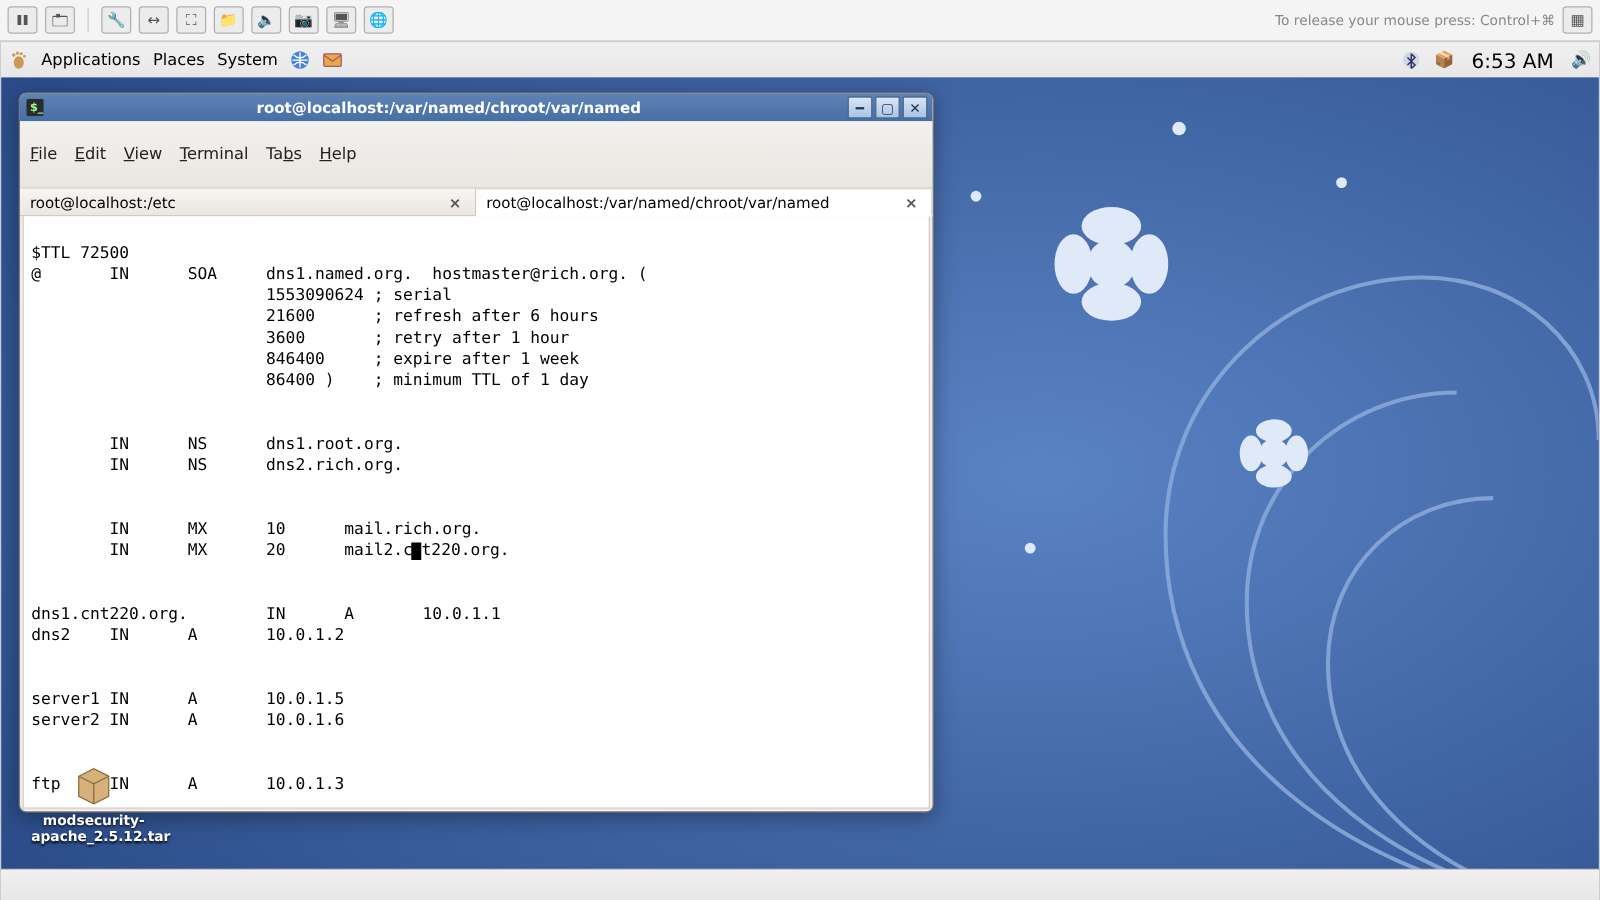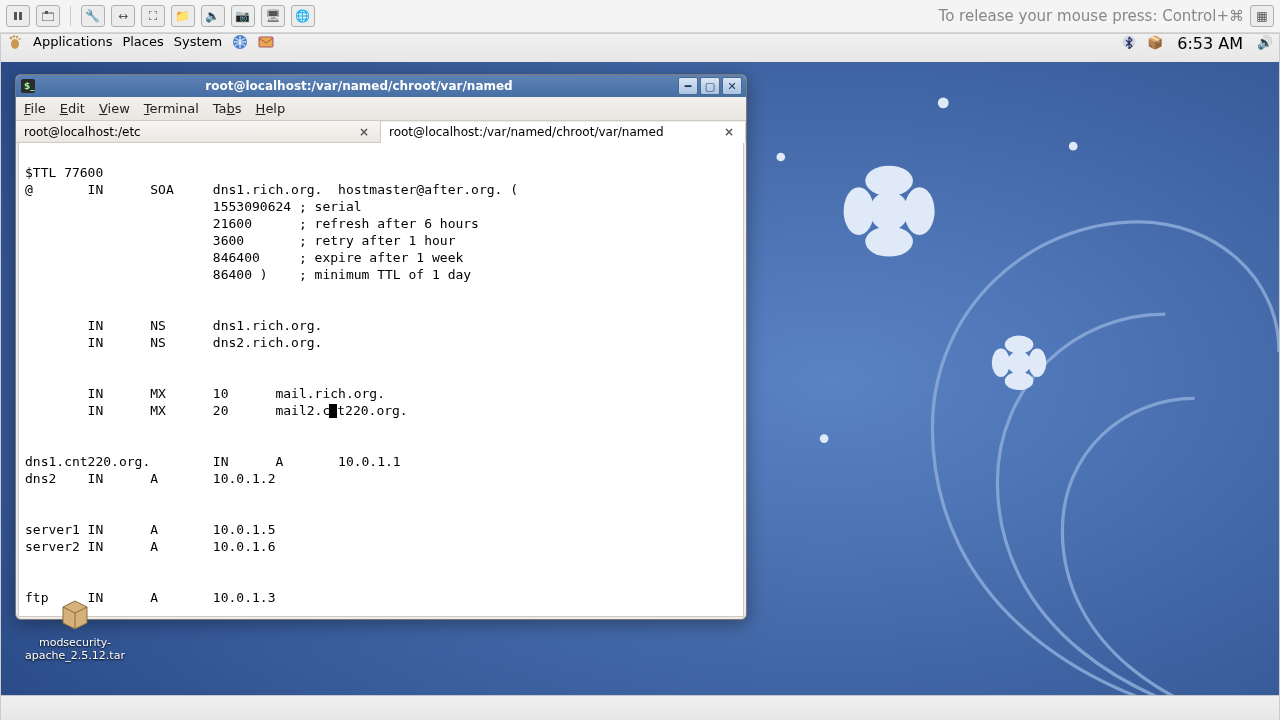--- a/index.html
+++ b/index.html
@@ -35,40 +35,40 @@
     color: #555;
   }
   .vm-toolbar .sep {
     width: 1px;
     height: 20px;
     background: #ccc;
     margin: 0 4px;
   }
   .vm-toolbar .spacer { flex: 1; }
   .vm-toolbar .hint {
-    color:#888; font-size:15px;
+    color:#888; font-size:11px;
   }
   .vm-end { width:22px; height:20px; border:1px solid #b0b0b0; border-radius:3px; background:#ececec; display:flex;align-items:center;justify-content:center;color:#555;}
 
   
   .outer-stage {
     background:#fff;
     height: calc(720px - 28px);
     position: relative;
     border:1px solid #ccc;
     box-sizing:border-box;
   }
 
   
   .gnome-panel {
     height: 28px;
     background: linear-gradient(#f0f0f0,#e7e7e7);
     border-bottom: 1px solid #c8c8c8;
     display: flex;
-    align-items: flex-start;
+    align-items: center;
     padding: 0 6px;
     font-size: 13px;
     gap: 10px;
   }
   .gnome-panel .app-icon {
     width:16px; height:16px;
     display:inline-flex;align-items:center;justify-content:center;
   }
   .gnome-panel .spacer { flex:1; }
   .tray-icon { width:16px; height:16px; display:inline-flex; align-items:center; justify-content:center; color:#555; }
@@ -83,26 +83,27 @@
     bottom: 28px;
     background: #3a5fa8;
     overflow: hidden;
   }
   .desktop svg.bg {
     position:absolute; inset:0; width:100%; height:100%;
   }
   .desktop-icon {
     position: absolute;
     left: 24px;
-    bottom: 34px;
+    bottom: 20px;
     width: 100px;
     text-align: center;
     color: #fff;
     font-size: 11px;
     text-shadow: 0 1px 2px #000;
+    font-weight: bold;
   }
   .desktop-icon .glyph {
     width: 40px; height: 40px; margin: 0 auto 3px;
     display:flex;align-items:center;justify-content:center;
   }
 
   
   .window {
     position: absolute;
     left: 14px;
@@ -135,21 +136,21 @@
     border: 1px solid #4b6a8f;
     margin-left: 2px;
     font-size: 11px;
     display: flex; align-items: center; justify-content: center;
     color: #1b3550;
     border-radius:2px;
   }
   .menubar {
     background: linear-gradient(#f3f1ee,#e9e6e1);
     border-bottom: 1px solid #cfcac4;
-    padding: 4px 8px;
+    padding: 19px 8px;
     font-size: 13px;
     display: flex;
     gap: 14px;
     color:#222;
   }
   .menubar span u { text-decoration: underline; }
   .tabbar {
     display: flex;
     background:#eeece8;
     border-bottom:1px solid #cfcac4;
@@ -327,30 +328,30 @@
         <div class="tab">
           <span>root@localhost:/etc</span>
           <span class="close">×</span>
         </div>
         <div class="tab active">
           <span>root@localhost:/var/named/chroot/var/named</span>
           <span class="close">×</span>
         </div>
       </div>
       <div class="terminal">
-<span>$TTL 77600</span>
-<span>@       IN      SOA     dns1.rich.org.  hostmaster@after.org. (</span>
+<span>$TTL 72500</span>
+<span>@       IN      SOA     dns1.named.org.  hostmaster@rich.org. (</span>
 <span>                        1553090624 ; serial</span>
 <span>                        21600      ; refresh after 6 hours</span>
 <span>                        3600       ; retry after 1 hour</span>
 <span>                        846400     ; expire after 1 week</span>
 <span>                        86400 )    ; minimum TTL of 1 day</span>
 
 
-<span>        IN      NS      dns1.rich.org.</span>
+<span>        IN      NS      dns1.root.org.</span>
 <span>        IN      NS      dns2.rich.org.</span>
 
 
 <span>        IN      MX      10      mail.rich.org.</span>
 <span>        IN      MX      20      mail2.c</span><span class="cursor"></span><span>t220.org.</span>
 
 
 <span>dns1.cnt220.org.        IN      A       10.0.1.1</span>
 <span>dns2    IN      A       10.0.1.2</span>
 

